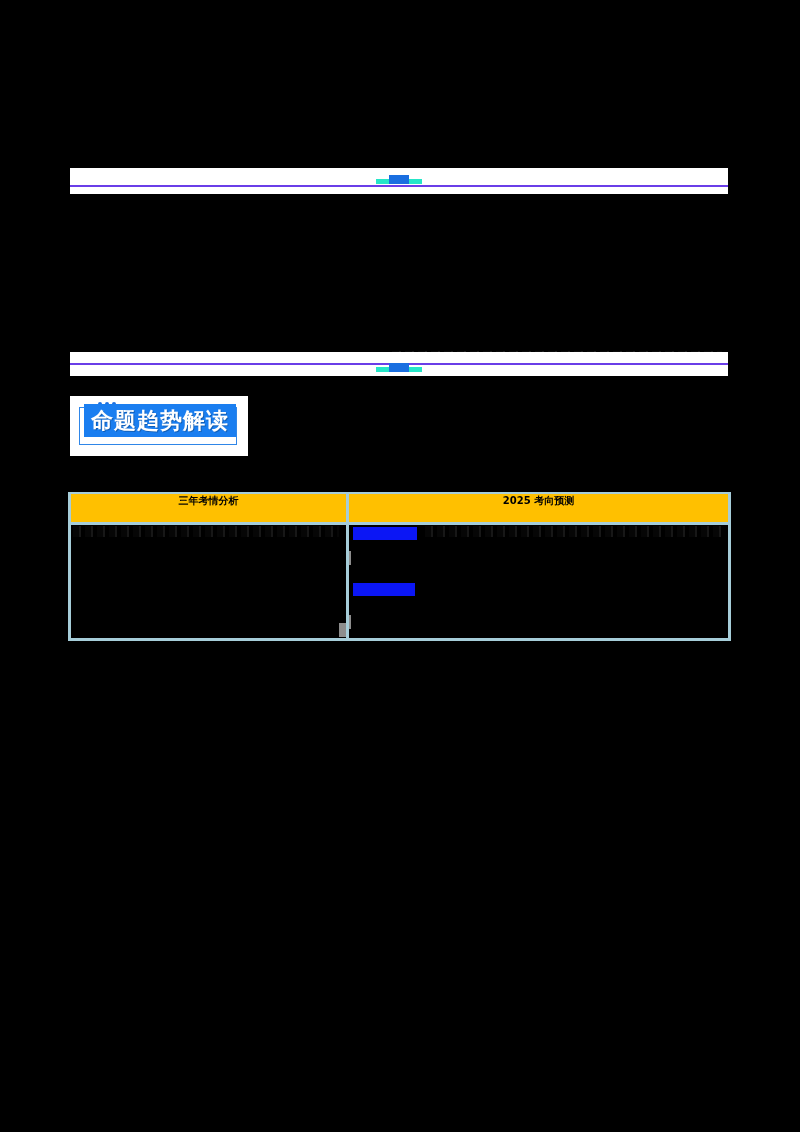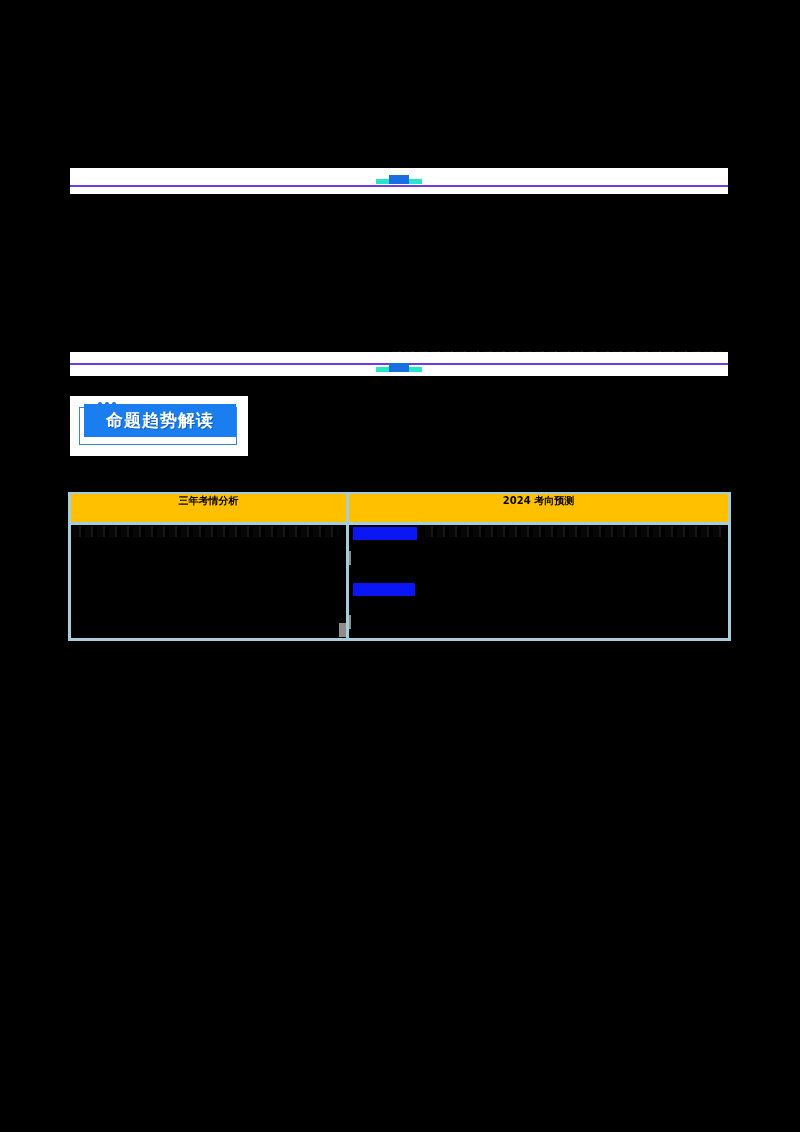--- a/index.html
+++ b/index.html
@@ -123,21 +123,21 @@
     height: 33px;
     background: #1a7ef0;
     display: flex;
     align-items: center;
     justify-content: center;
   }
   .badge-label {
     color: #ffffff;
     font-family: "DejaVu Sans", "Liberation Sans", sans-serif;
     font-weight: 700;
-    font-size: 17px;
+    font-size: 22px;
     letter-spacing: 1px;
     text-shadow: 1px 1px 0 rgba(0,0,0,.25);
     white-space: nowrap;
   }
 
   
   .exam-table {
     position: absolute;
     left: 68px;
     top: 492px;
@@ -225,21 +225,21 @@
   </div>
 
   <table class="exam-table">
     <colgroup>
       <col class="col-left">
       <col class="col-right">
     </colgroup>
     <thead>
       <tr>
         <th>三年考情分析</th>
-        <th>2024 考向预测</th>
+        <th>2025 考向预测</th>
       </tr>
     </thead>
     <tbody>
       <tr>
 
         <td>
           <div class="cell-body">
             <div class="rline" style="left:2px; top:1px; width:266px;"></div>
             <div class="grey-tick" style="left:268px; top:98px;"></div>
           </div>

